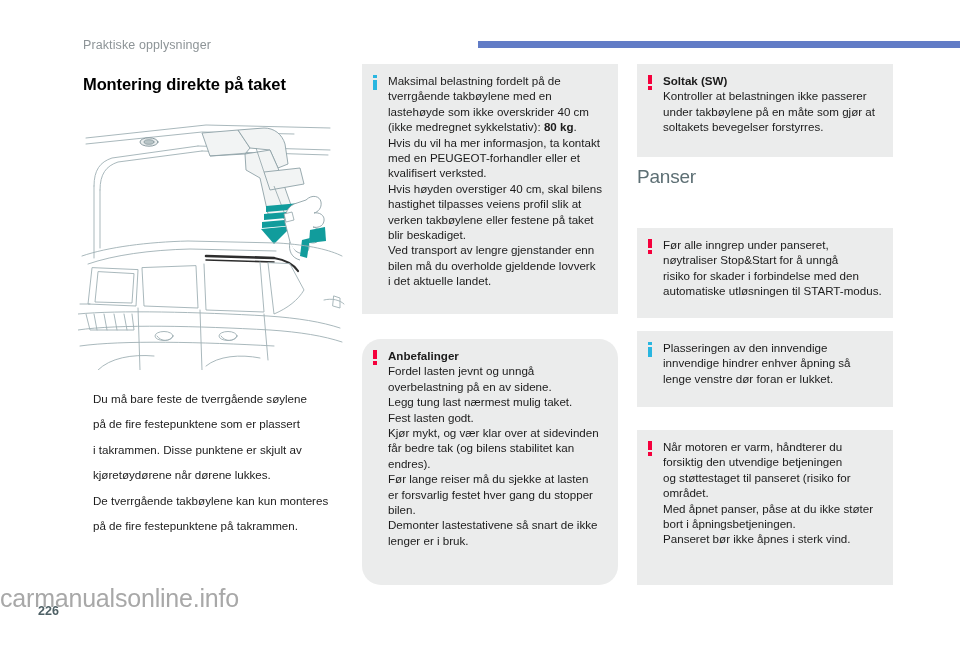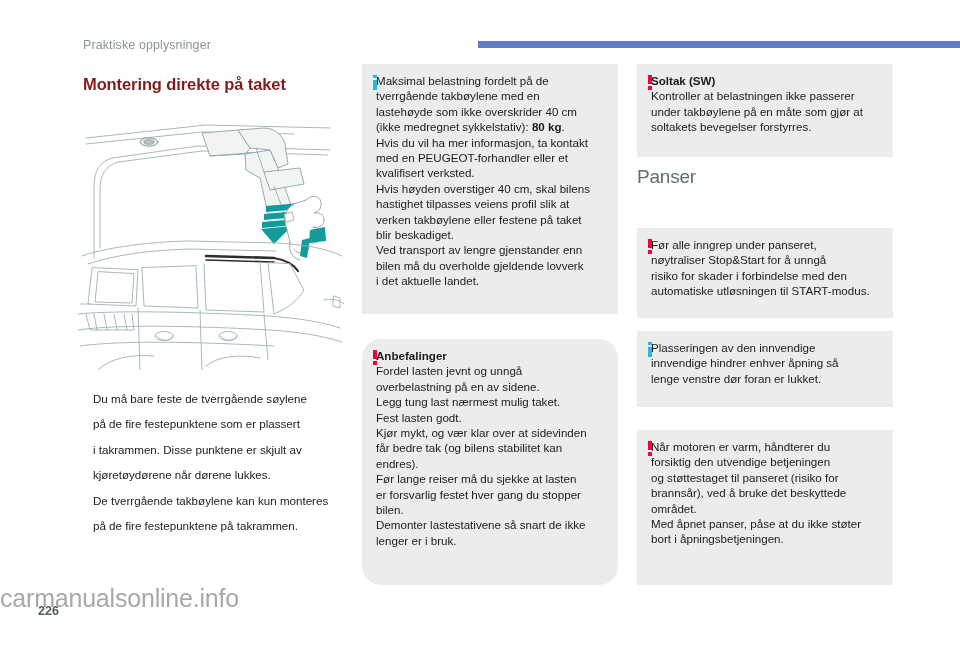--- a/index.html
+++ b/index.html
@@ -40,21 +40,21 @@
     background: #617cc6;
   }
 
   .page-title {
     position: absolute;
     left: 83px;
     top: 64px;
     width: 290px;
     font-size: 16.5px;
     font-weight: bold;
-    color: #7f1d1d;
+    color: #000000;
     letter-spacing: -0.1px;
   }
 
   
   .illus {
     position: absolute;
     left: 78px;
     top: 108px;
     width: 268px;
     height: 262px;
@@ -71,21 +71,21 @@
     line-height: 15.4px;
     color: #1b1b1b;
   }
   .body-text p { margin: 10px; }
 
   
   .box {
     position: absolute;
     background: #ebecec;
     box-sizing: border-box;
-    padding: 9px 10px 11px 14px;
+    padding: 9px 10px 11px 26px;
   }
   .box .ic {
     position: absolute;
     left: 9px;
     top: 11px;
     width: 12px;
     height: 15px;
   }
   .box p {
     margin: 0;
@@ -349,22 +349,22 @@
   </div>
 
   <div class="box" style="left:637px; top:430px; width:256px; height:155px;">
     <span class="ic icon-warn">
       <span class="bar"></span>
         <span class="dot"></span>
     </span>
     <p>Når motoren er varm, håndterer du</p>
     <p>forsiktig den utvendige betjeningen</p>
     <p>og støttestaget til panseret (risiko for</p>
-    <p>brannsår), ved å bruke det beskyttede</p>
     <p>området.</p>
     <p>Med åpnet panser, påse at du ikke støter</p>
     <p>bort i åpningsbetjeningen.</p>
+    <p>Panseret bør ikke åpnes i sterk vind.</p>
   </div>
 
   <div class="page-number">226</div>
   <div class="watermark">carmanualsonline.info</div>
 
 </div>
 
 </body></html>

